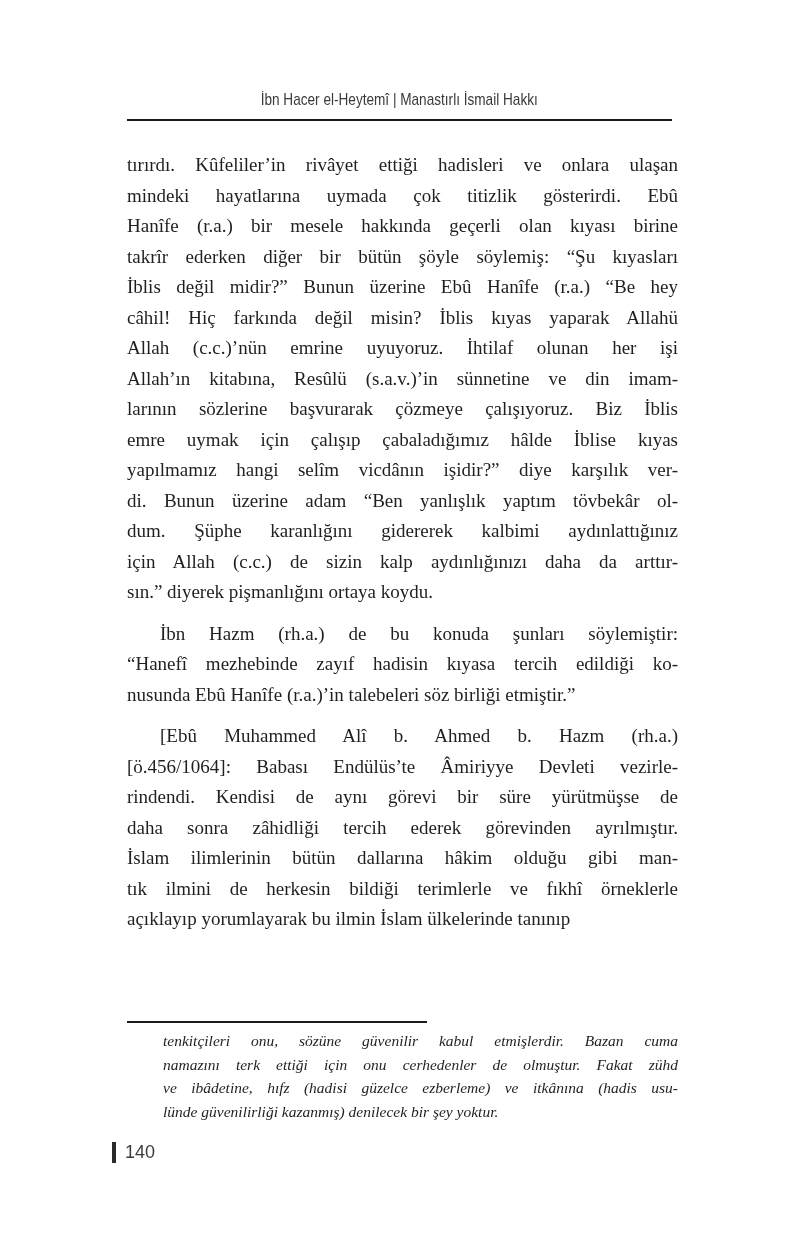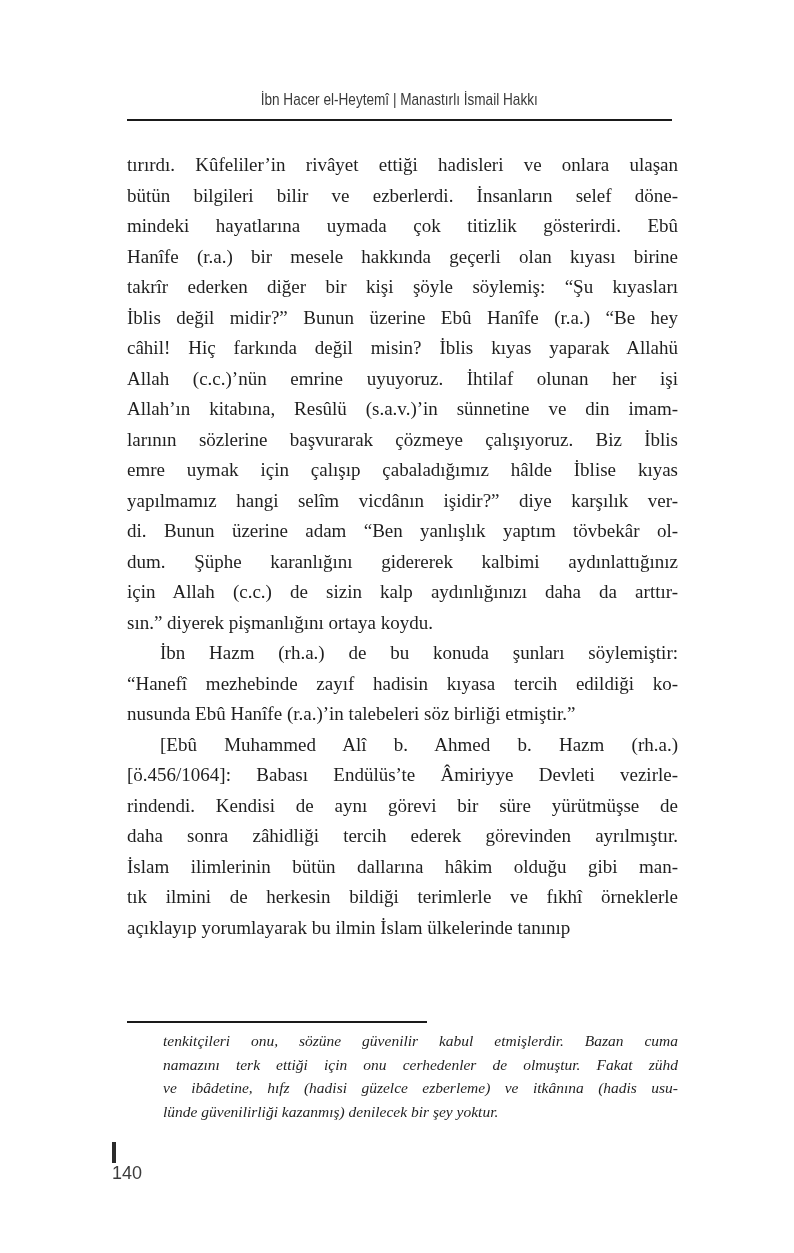--- a/index.html
+++ b/index.html
@@ -39,21 +39,21 @@
     left:127px;top:119px;width:545px;height:2px;
     background:var(--rule);
   }
   
   .body-text{
     position:absolute;
     left:127px;top:150px;width:551px;
     font-size:19px;
     line-height:30.5px;
   }
-  .para + .para{}
+  .para + .para{margin-top:11px;}
   .line{
     text-align:justify;
     text-align-last:justify;
   }
   .line.last{text-align-last:left;}
   .line.first-indent{padding-left:33px;}
   
   .footnote-sep{
     position:absolute;
     left:127px;top:1021px;width:300px;height:2px;
@@ -63,23 +63,23 @@
     position:absolute;
     left:163px;top:1029px;width:515px;
     font-size:15.5px;
     line-height:23.5px;
     font-style:italic;
   }
   
   .page-number{
     position:absolute;
     left:112px;top:1142px;
-    display:flex;align-items:flex-start;
+    display:flex;align-items:flex-end;
     font-family:"Liberation Sans", sans-serif;
-    font-size:18px;color:var(--pn-text);flex-direction:column;
+    font-size:18px;color:var(--pn-text);
   }
   .pn-bar{
     display:inline-block;
     width:4px;height:21px;
     background:var(--pn-bar);
     margin-right:9px;
   }
 </style>
 </head>
 <body>
@@ -88,24 +88,23 @@
 
   <div class="running-head">
     <span class="squeeze">İbn Hacer el-Heytemî | Manastırlı İsmail Hakkı</span>
   </div>
 
   <div class="header-rule"></div>
 
   <main class="body-text">
       <div class="para">
         <div class="line">tırırdı. Kûfeliler’in rivâyet ettiği hadisleri ve onlara ulaşan</div>
-        <div class="line">bütün bilgileri bilir ve ezberlerdi. İnsanların selef döne-</div>
         <div class="line">mindeki hayatlarına uymada çok titizlik gösterirdi. Ebû</div>
         <div class="line">Hanîfe (r.a.) bir mesele hakkında geçerli olan kıyası birine</div>
-        <div class="line">takrîr ederken diğer bir kişi şöyle söylemiş: “Şu kıyasları</div>
+        <div class="line">takrîr ederken diğer bir bütün şöyle söylemiş: “Şu kıyasları</div>
         <div class="line">İblis değil midir?” Bunun üzerine Ebû Hanîfe (r.a.) “Be hey</div>
         <div class="line">câhil! Hiç farkında değil misin? İblis kıyas yaparak Allahü</div>
         <div class="line">Allah (c.c.)’nün emrine uyuyoruz. İhtilaf olunan her işi</div>
         <div class="line">Allah’ın kitabına, Resûlü (s.a.v.)’in sünnetine ve din imam-</div>
         <div class="line">larının sözlerine başvurarak çözmeye çalışıyoruz. Biz İblis</div>
         <div class="line">emre uymak için çalışıp çabaladığımız hâlde İblise kıyas</div>
         <div class="line">yapılmamız hangi selîm vicdânın işidir?” diye karşılık ver-</div>
         <div class="line">di. Bunun üzerine adam “Ben yanlışlık yaptım tövbekâr ol-</div>
         <div class="line">dum. Şüphe karanlığını gidererek kalbimi aydınlattığınız</div>
         <div class="line">için Allah (c.c.) de sizin kalp aydınlığınızı daha da arttır-</div>

